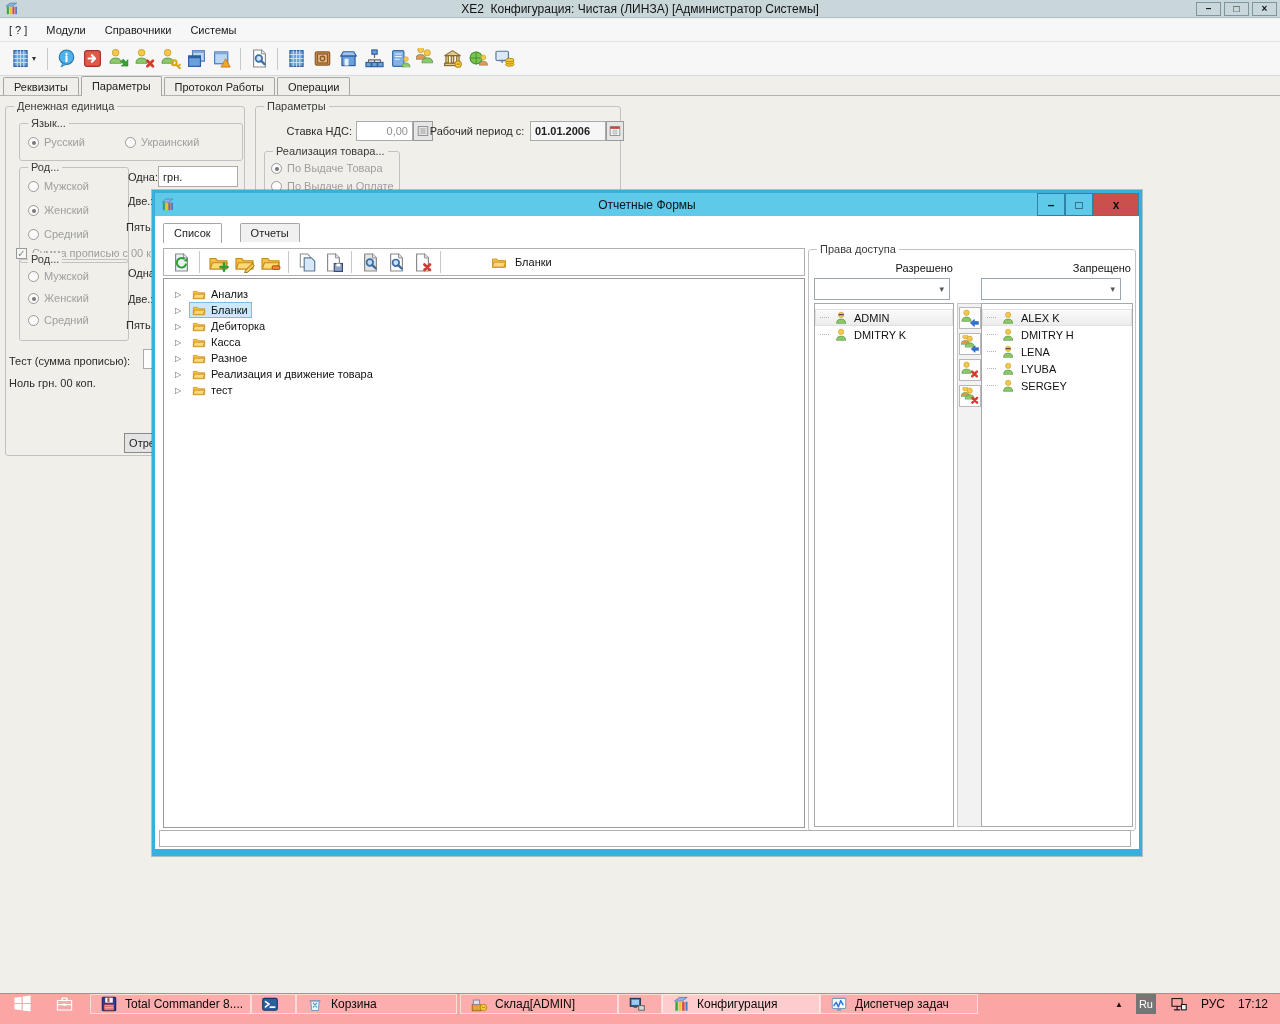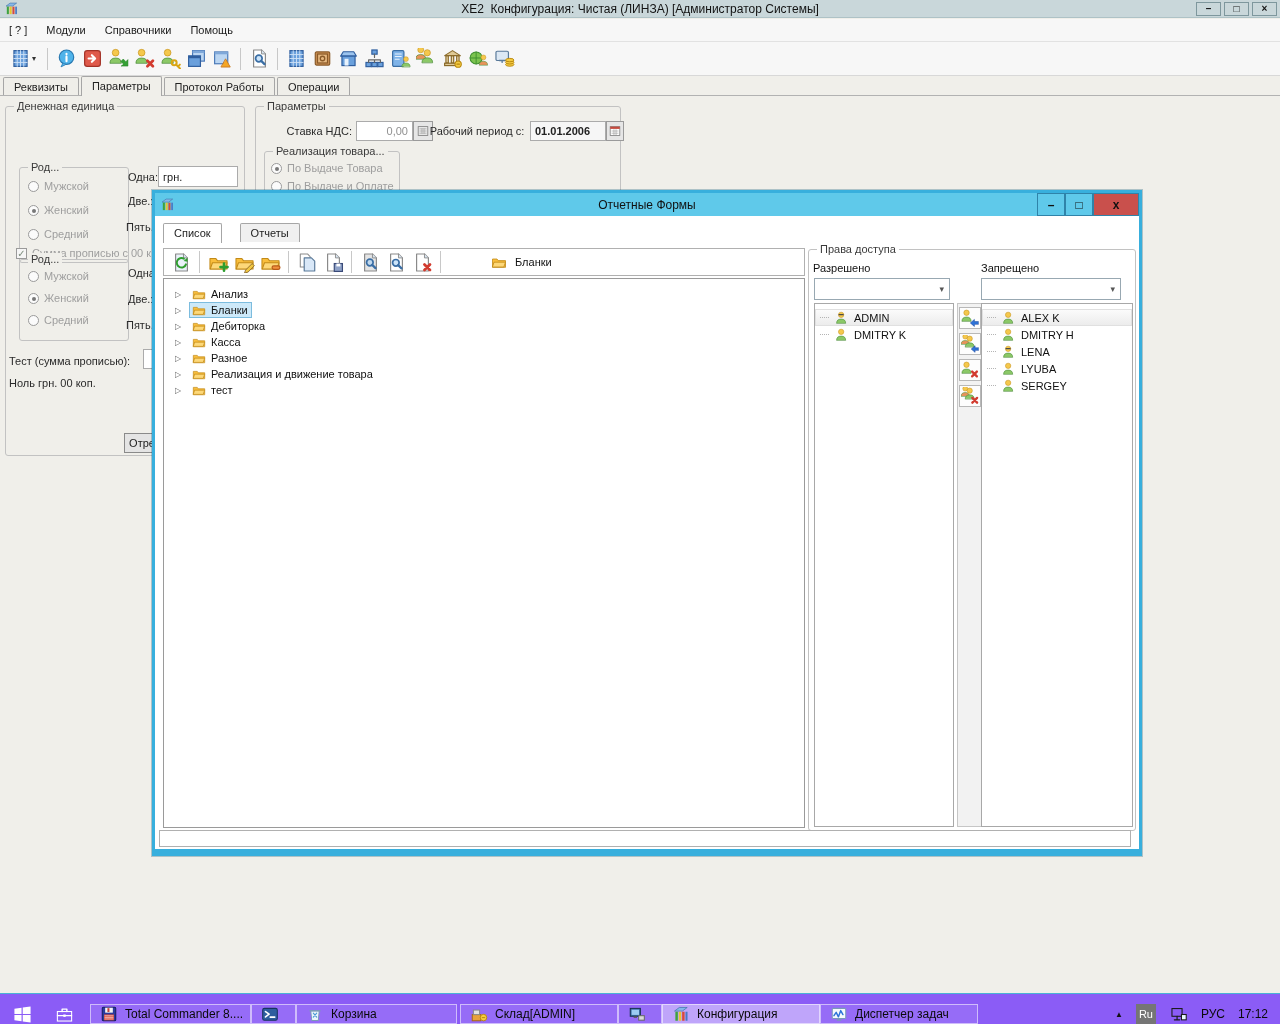--- a/index.html
+++ b/index.html
@@ -60,37 +60,37 @@
 .folder-label .ic{width:18px;height:16px}
 .tree{position:absolute;left:8px;top:62px;width:642px;height:550px;border:1px solid #9A9A9A;background:#fff;padding-top:7px;overflow:hidden}
 .tree-row{display:flex;align-items:center;height:16px;padding-left:11px;gap:3px}
 .tree-arrow{color:#666;font-size:8px;width:11px;flex:none}
 .selbox{display:flex;align-items:center;gap:4px;padding:0 3px 0 1px;border:1px solid transparent}
 .tree-row.selected .selbox{background:#CDE9F9;border:1px solid #7CBCDE}
 .tree-ic{width:16px;height:14px}
 .tree-label{font-size:11px;color:#111;white-space:nowrap}
 .access{position:absolute;left:653px;top:33px;width:328px;height:582px;border:1px solid #C2C2C2;border-radius:3px}
 .access>.legend{background:#fff}
-.col-label{position:absolute;text-align:left;font-size:11px;color:#111}
+.col-label{position:absolute;text-align:right;font-size:11px;color:#111}
 .combo{position:absolute;height:22px;background:#fff;border:1px solid #98A8B2;display:flex;align-items:center;padding:0 5px;color:#222}
 .combo .chev{margin-left:auto;color:#555;font-size:9px}
 .combo .chev::after{content:"▾"}
 .userlist{position:absolute;border:1px solid #A8A8A8;background:#fff;padding-top:5px;overflow:hidden}
 .user-row{display:flex;align-items:center;height:17px;gap:5px;padding-left:4px;border:1px solid transparent}
 .user-row.hl{background:linear-gradient(#FBFBFB,#ECECEC);border:1px solid #E0E0E0}
 .stub{width:9px;height:0;border-top:1px dotted #B4B4B4;flex:none}
 .user-ic{width:15px;height:15px}
 .user-name{font-size:11px;color:#111;white-space:nowrap}
 .transfer{position:absolute;left:148px;top:53px;width:26px;height:524px;border:1px solid #C6C6C6;background:#F2F2F2;display:flex;flex-direction:column;align-items:center;padding-top:3px;gap:4px}
 .tbtn{width:22px;height:22px;border:1px solid #B8B8B8;background:#FDFDFD;display:flex;align-items:center;justify-content:center}
 .tbtn .ic{width:18px;height:18px}
 .statusbar{position:absolute;left:4px;top:614px;width:972px;height:17px;border:1px solid #B0B0B0;background:#fff}
 
 
-.taskbar{position:absolute;left:0;top:993px;width:1280px;height:31px;background:#8b5cf6;border-top:1px solid #49B2D6;display:flex;align-items:flex-end;color:#0a0a0a;z-index:10}
+.taskbar{position:absolute;left:0;top:993px;width:1280px;height:31px;background:#fca5a5;border-top:1px solid #49B2D6;display:flex;align-items:flex-start;color:#0a0a0a;z-index:10}
 .tk-start{width:44px;display:flex;align-items:center;justify-content:center}
 .tk-start .ic{width:19px;height:19px}
 .tk-icbtn{width:40px;display:flex;align-items:center;justify-content:center}
 .tk-icbtn .ic{width:19px;height:19px}
 .tk-btn{display:flex;align-items:center;gap:7px;padding:0 9px;border:1px solid rgba(255,255,255,.55);background:rgba(255,255,255,.1);font-size:12px;white-space:nowrap;overflow:hidden;flex:none}
 .tk-btn.active{background:rgba(255,255,255,.45)}
 .tk-ic{width:18px;height:18px}
 .tray{margin-left:auto;display:flex;align-items:center;gap:13px;padding-right:12px;font-size:12px}
 .tray-arrow{font-size:8px;color:#111}
 .ru-badge{width:20px;height:20px;background:#757575;color:#fff;display:flex;align-items:center;justify-content:center;font-size:11px}
@@ -116,21 +116,21 @@
       <span class="winbtn">–</span>
       <span class="winbtn">□</span>
       <span class="winbtn">×</span>
     </span>
   </div>
 
   <div class="menubar">
     <span class="menu-item">[ ? ]</span>
     <span class="menu-item">Модули</span>
     <span class="menu-item">Справочники</span>
-    <span class="menu-item">Помощь</span>
+    <span class="menu-item">Системы</span>
   </div>
 
   <div class="toolbar" id="main-toolbar-buttons">
       <span class="tb-btn" style="width: 38px;">
         <span class="ic">
           <svg viewBox="0 0 16 16">
             <rect x="3" y="2" width="10" height="12" fill="#6AA0DC" stroke="#2F5E9E" stroke-width="0.9"></rect>
             <path d="M5.5,2 v12 M8,2 v12 M10.5,2 v12 M3,5 h10 M3,8 h10 M3,11 h10" fill="none" stroke="#CFE2F6" stroke-width="0.7" stroke-linecap="round" stroke-linejoin="round"></path>
           </svg>
         </span>
@@ -322,20 +322,31 @@
 
   <div class="tabrow" id="main-tabs">
       <span class="tab">Реквизиты</span>
       <span class="tab active">Параметры</span>
       <span class="tab">Протокол Работы</span>
       <span class="tab">Операции</span>
     </div>
 
   <div class="groupbox" style="left:5px;top:106px;width:240px;height:350px">
     <span class="legend">Денежная единица</span>
+    <div class="groupbox" style="left:13px;top:16px;width:224px;height:38px;position:absolute">
+      <span class="legend">Язык...</span>
+      <span class="opt" style="left:8px;top:12px">
+          <span class="radio checked"></span>
+          <span>Русский</span>
+        </span>
+      <span class="opt" style="left:105px;top:12px">
+          <span class="radio"></span>
+          <span>Украинский</span>
+        </span>
+    </div>
     <div class="groupbox" style="left:13px;top:60px;width:110px;height:96px;position:absolute">
       <span class="legend">Род...</span>
       <span class="opt" style="left:8px;top:12px">
           <span class="radio"></span>
           <span>Мужской</span>
         </span>
       <span class="opt" style="left:8px;top:36px">
           <span class="radio checked"></span>
           <span>Женский</span>
         </span>

